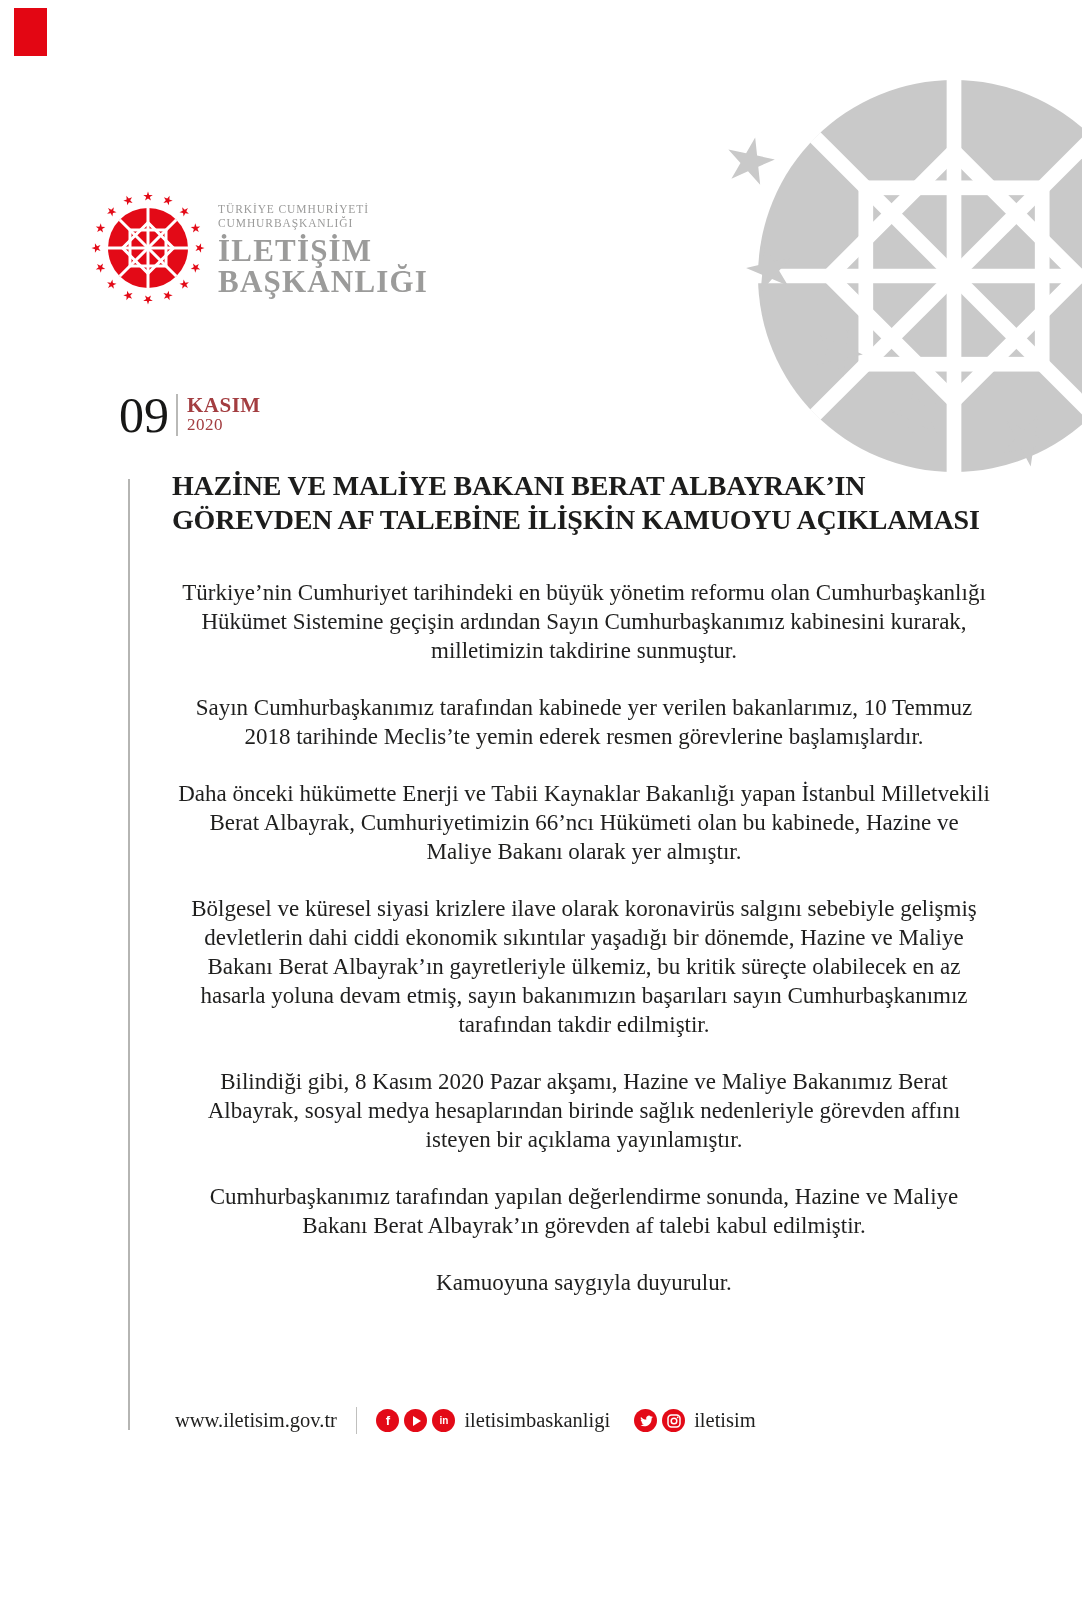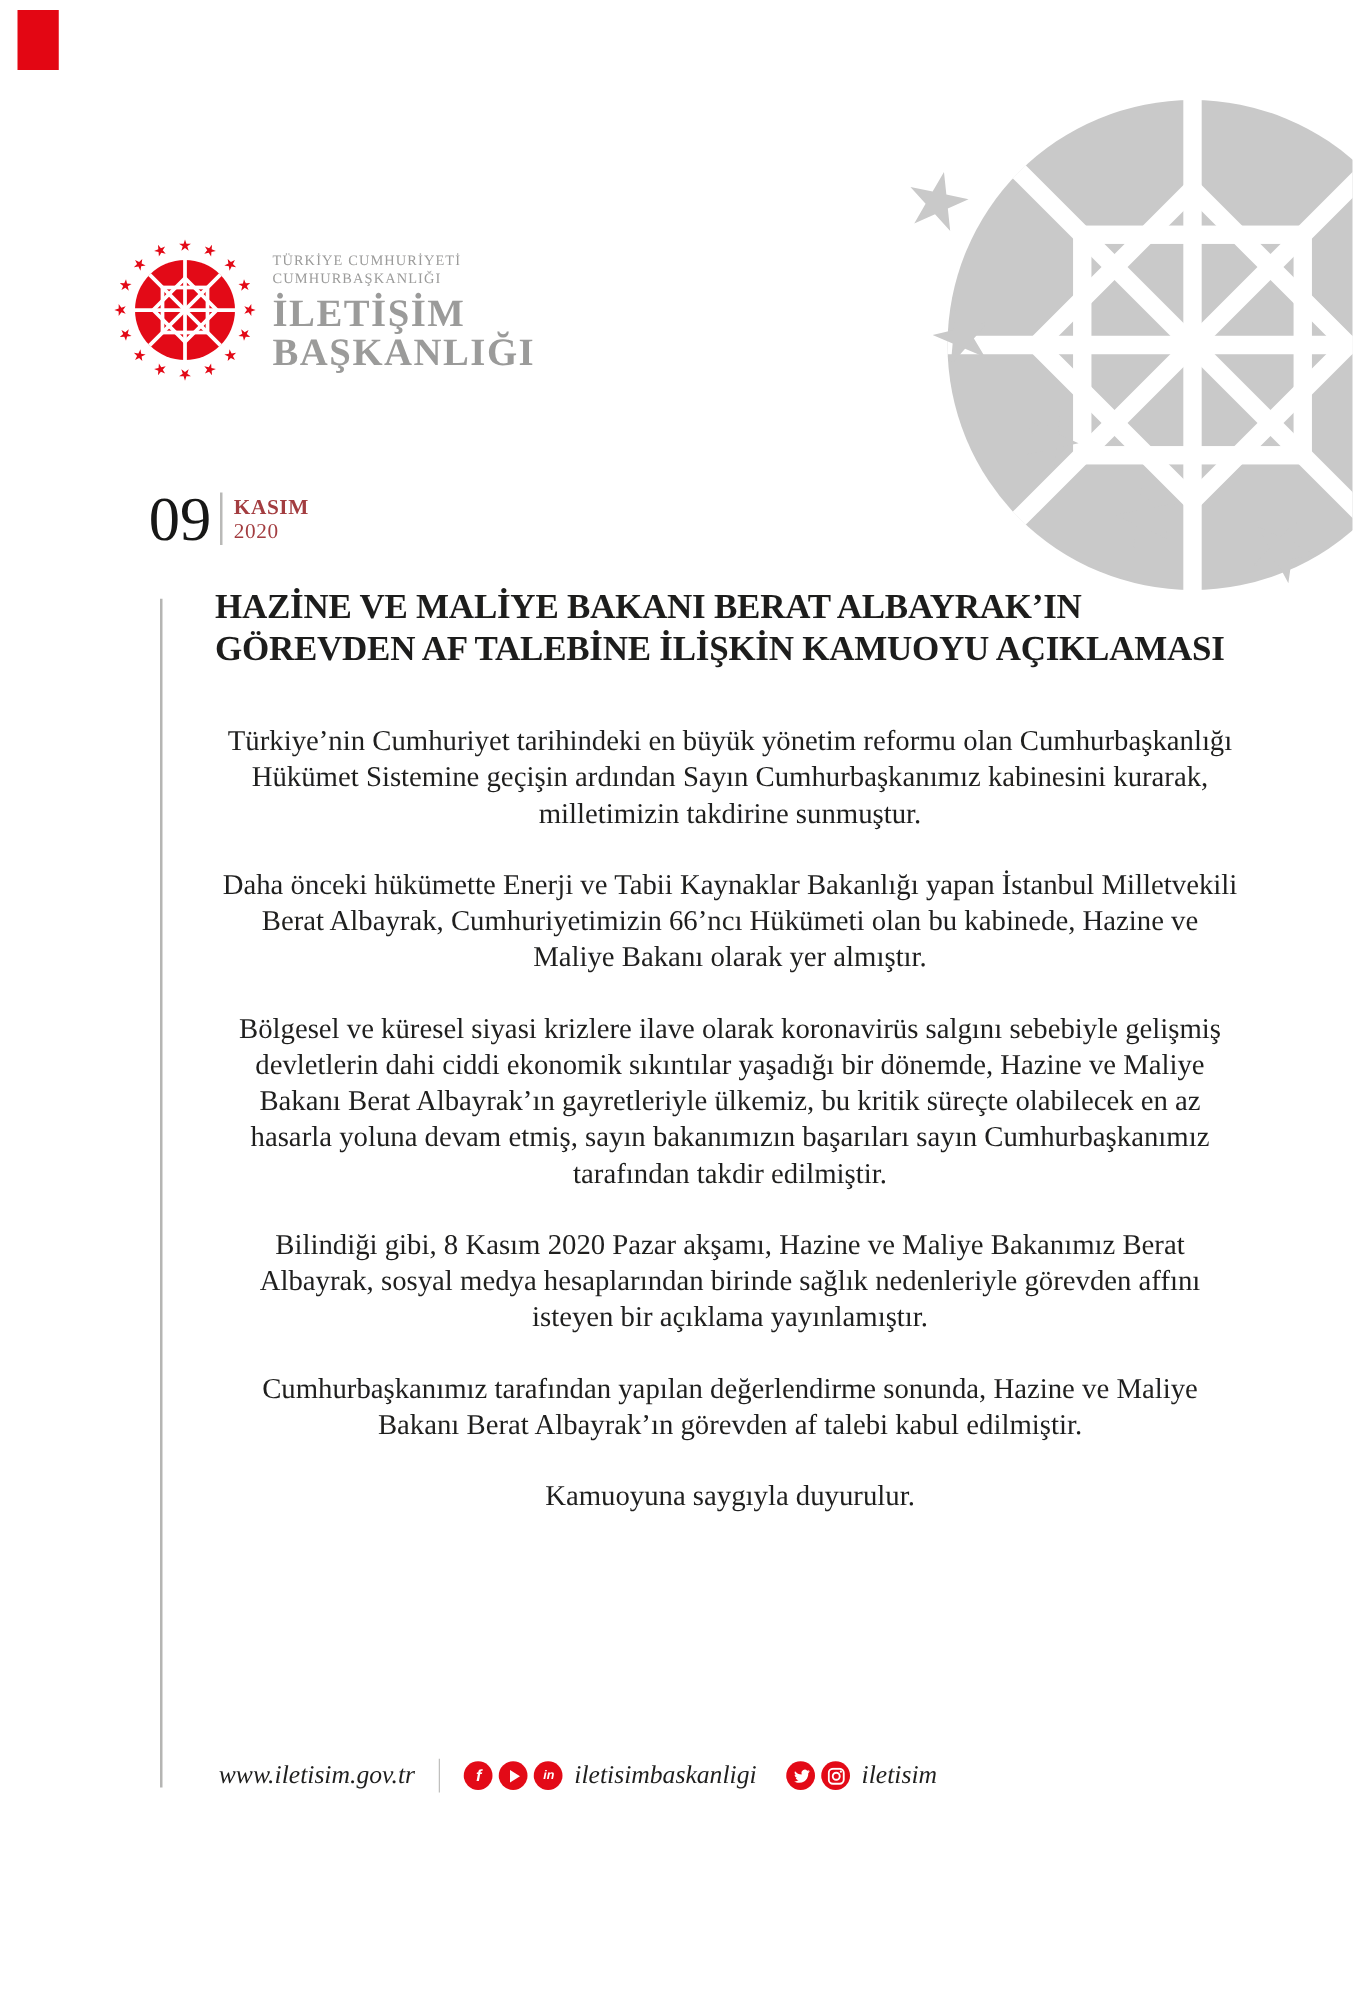--- a/index.html
+++ b/index.html
@@ -19,37 +19,37 @@
   .logo-emblem{position:absolute;left:90px;top:190px;width:116px;height:116px;}
   .logo-text{position:absolute;left:218px;top:203px;color:#9b9b9a;}
   .logo-small{font-size:11.5px;font-weight:normal;letter-spacing:0.9px;line-height:13.5px;}
   .logo-large{font-size:31px;font-weight:bold;letter-spacing:1.2px;line-height:31px;}
   .logo-large.first{margin-top:5px;}
 
   
   .dateline{position:absolute;left:119px;top:391px;display:flex;align-items:center;}
   .date-day{font-size:50px;line-height:48px;color:#171716;}
   .date-divider{width:2px;height:42px;background:#b9b9b7;margin:0 9px 0 7px;}
-  .date-month{font-size:17px;font-weight:bold;color:#a33d40;line-height:19px;letter-spacing:0.5px;}
+  .date-month{font-size:21px;font-weight:bold;color:#a33d40;line-height:19px;letter-spacing:0.5px;}
   .date-year{font-size:17px;color:#a33d40;line-height:19px;letter-spacing:0.5px;}
 
   
   .content-rule{position:absolute;left:128px;top:479px;width:2px;height:951px;background:#b5b5b3;}
 
   
   .title{position:absolute;left:172px;top:469px;width:830px;font-weight:bold;
          font-size:28px;line-height:33.5px;color:#1d1d1c;letter-spacing:-0.2px;}
 
   
   .bodytext{position:absolute;left:175px;top:578px;width:818px;text-align:center;}
   .bodytext p{margin:0 0 28px 0;font-size:23px;line-height:29px;color:#1f1f1e;}
   .bodytext p.closing{margin-bottom:0;}
 
   
-  .footer{position:absolute;left:175px;top:1407px;width:820px;display:flex;align-items:center;font-style:italic;}
+  .footer{position:absolute;left:175px;top:1407px;width:820px;display:flex;align-items:center;}
   .footer-site{font-size:20.5px;color:#1f1f1e;}
   .footer-divider{width:1.5px;height:27px;background:#c0c0be;margin:0 19px;}
   .icon-group{display:flex;align-items:center;gap:5px;}
   .soc{width:23px;height:23px;border-radius:50%;background:#e30a17;display:flex;
        align-items:center;justify-content:center;flex:0 0 auto;}
   .soc b{font-family:"Liberation Sans","DejaVu Sans",sans-serif;font-weight:bold;
          color:#ffffff;font-size:13px;line-height:1;}
   .soc b.small{font-size:10px;}
   .play-shape{width:0;height:0;border-left:8px solid #ffffff;border-top:5px solid transparent;
               border-bottom:5px solid transparent;margin-left:2px;}
@@ -133,20 +133,21 @@
 
 <div class="content-rule"></div>
 
 <div class="title">
   <div>HAZİNE VE MALİYE BAKANI BERAT ALBAYRAK’IN</div>
   <div>GÖREVDEN AF TALEBİNE İLİŞKİN KAMUOYU AÇIKLAMASI</div>
 </div>
 
 <div class="bodytext">
   <p>Türkiye’nin Cumhuriyet tarihindeki en büyük yönetim reformu olan Cumhurbaşkanlığı Hükümet Sistemine geçişin ardından Sayın Cumhurbaşkanımız kabinesini kurarak, milletimizin takdirine sunmuştur.</p>
+  <p>Sayın Cumhurbaşkanımız tarafından kabinede yer verilen bakanlarımız, 10 Temmuz 2018 tarihinde Meclis’te yemin ederek resmen görevlerine başlamışlardır.</p>
   <p>Daha önceki hükümette Enerji ve Tabii Kaynaklar Bakanlığı yapan İstanbul Milletvekili Berat Albayrak, Cumhuriyetimizin 66’ncı Hükümeti olan bu kabinede, Hazine ve Maliye Bakanı olarak yer almıştır.</p>
   <p>Bölgesel ve küresel siyasi krizlere ilave olarak koronavirüs salgını sebebiyle gelişmiş devletlerin dahi ciddi ekonomik sıkıntılar yaşadığı bir dönemde, Hazine ve Maliye Bakanı Berat Albayrak’ın gayretleriyle ülkemiz, bu kritik süreçte olabilecek en az hasarla yoluna devam etmiş, sayın bakanımızın başarıları sayın Cumhurbaşkanımız tarafından takdir edilmiştir.</p>
   <p>Bilindiği gibi, 8 Kasım 2020 Pazar akşamı, Hazine ve Maliye Bakanımız Berat Albayrak, sosyal medya hesaplarından birinde sağlık nedenleriyle görevden affını isteyen bir açıklama yayınlamıştır.</p>
   <p>Cumhurbaşkanımız tarafından yapılan değerlendirme sonunda, Hazine ve Maliye Bakanı Berat Albayrak’ın görevden af talebi kabul edilmiştir.</p>
   <p class="closing">Kamuoyuna saygıyla duyurulur.</p>
 </div>
 
 <div class="footer">
   <span class="footer-site">www.iletisim.gov.tr</span>
   <span class="footer-divider"></span>

